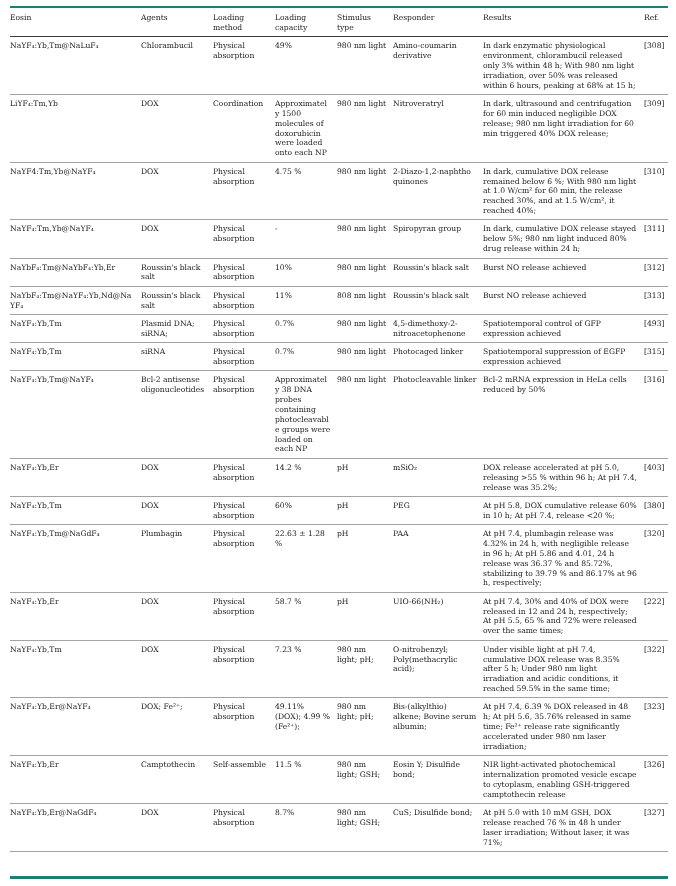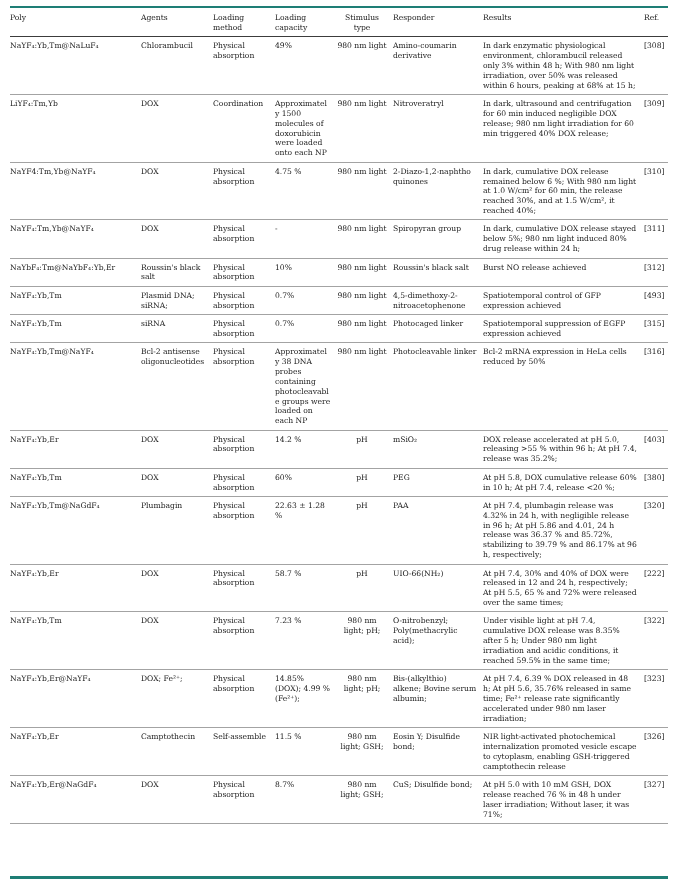--- a/index.html
+++ b/index.html
@@ -31,42 +31,42 @@
     line-height: 1.3;
     padding: 4px 6px 3.5px 0;
     overflow-wrap: break-word;
   }
   thead th { border-bottom: 1px solid var(--rule-dark); padding-top: 5px; }
   tbody td { border-bottom: 1px solid var(--rule-light); }
   .col-ucnp      { width: 131px; }
   .col-agent     { width: 72px; margin-top: 48px; }
   .col-method    { width: 62px; margin-left: 28px; }
   .col-capacity  { width: 62px; overflow-wrap: anywhere; }
-  .col-stimulus  { width: 56px; text-align: center; }
+  .col-stimulus  { width: 56px; }
   .col-responder { width: 90px; }
   .col-results   { width: 161px; margin-left: 16px; }
   .col-ref       { width: 24px; padding-right: 0; white-space: nowrap; }
   .bottom-rule {
     position: absolute;
     left: 10px;
     right: 8px;
     top: 876px;
     bottom: 0;
     background: #ffffff;
     border-top: 3px solid var(--accent);
   }
 </style>
 </head>
 <body>
 
 <div class="page">
   <table class="paper-table">
     <thead>
       <tr id="header-row">
-          <th class="col-ucnp">Poly</th>
+          <th class="col-ucnp">Eosin</th>
           <th class="col-agent">Agents</th>
           <th class="col-method">Loading method</th>
           <th class="col-capacity">Loading capacity</th>
           <th class="col-stimulus">Stimulus type</th>
           <th class="col-responder">Responder</th>
           <th class="col-results">Results</th>
           <th class="col-ref">Ref.</th>
         </tr>
     </thead>
     <tbody id="table-body">
@@ -114,20 +114,30 @@
           <td class="col-ucnp">NaYbF₄:Tm@NaYbF₄:Yb,Er</td>
           <td class="col-agent">Roussin's black salt</td>
           <td class="col-method">Physical absorption</td>
           <td class="col-capacity">10%</td>
           <td class="col-stimulus">980 nm light</td>
           <td class="col-responder">Roussin's black salt</td>
           <td class="col-results">Burst NO release achieved</td>
           <td class="col-ref">[312]</td>
         </tr>
         <tr>
+          <td class="col-ucnp">NaYbF₄:Tm@NaYF₄:Yb,Nd@NaYF₄</td>
+          <td class="col-agent">Roussin's black salt</td>
+          <td class="col-method">Physical absorption</td>
+          <td class="col-capacity">11%</td>
+          <td class="col-stimulus">808 nm light</td>
+          <td class="col-responder">Roussin's black salt</td>
+          <td class="col-results">Burst NO release achieved</td>
+          <td class="col-ref">[313]</td>
+        </tr>
+        <tr>
           <td class="col-ucnp">NaYF₄:Yb,Tm</td>
           <td class="col-agent">Plasmid DNA; siRNA;</td>
           <td class="col-method">Physical absorption</td>
           <td class="col-capacity">0.7%</td>
           <td class="col-stimulus">980 nm light</td>
           <td class="col-responder">4,5-dimethoxy-2-nitroacetophenone</td>
           <td class="col-results">Spatiotemporal control of GFP expression achieved</td>
           <td class="col-ref">[493]</td>
         </tr>
         <tr>
@@ -197,21 +207,21 @@
           <td class="col-capacity">7.23 %</td>
           <td class="col-stimulus">980 nm light; pH;</td>
           <td class="col-responder">O-nitrobenzyl; Poly(methacrylic acid);</td>
           <td class="col-results">Under visible light at pH 7.4, cumulative DOX release was 8.35% after 5 h; Under 980 nm light irradiation and acidic conditions, it reached 59.5% in the same time;</td>
           <td class="col-ref">[322]</td>
         </tr>
         <tr>
           <td class="col-ucnp">NaYF₄:Yb,Er@NaYF₄</td>
           <td class="col-agent">DOX; Fe²⁺;</td>
           <td class="col-method">Physical absorption</td>
-          <td class="col-capacity">14.85% (DOX); 4.99 % (Fe²⁺);</td>
+          <td class="col-capacity">49.11% (DOX); 4.99 % (Fe²⁺);</td>
           <td class="col-stimulus">980 nm light; pH;</td>
           <td class="col-responder">Bis-(alkylthio) alkene; Bovine serum albumin;</td>
           <td class="col-results">At pH 7.4, 6.39 % DOX released in 48 h; At pH 5.6, 35.76% released in same time; Fe²⁺ release rate significantly accelerated under 980 nm laser irradiation;</td>
           <td class="col-ref">[323]</td>
         </tr>
         <tr>
           <td class="col-ucnp">NaYF₄:Yb,Er</td>
           <td class="col-agent">Camptothecin</td>
           <td class="col-method">Self-assemble</td>
           <td class="col-capacity">11.5 %</td>

